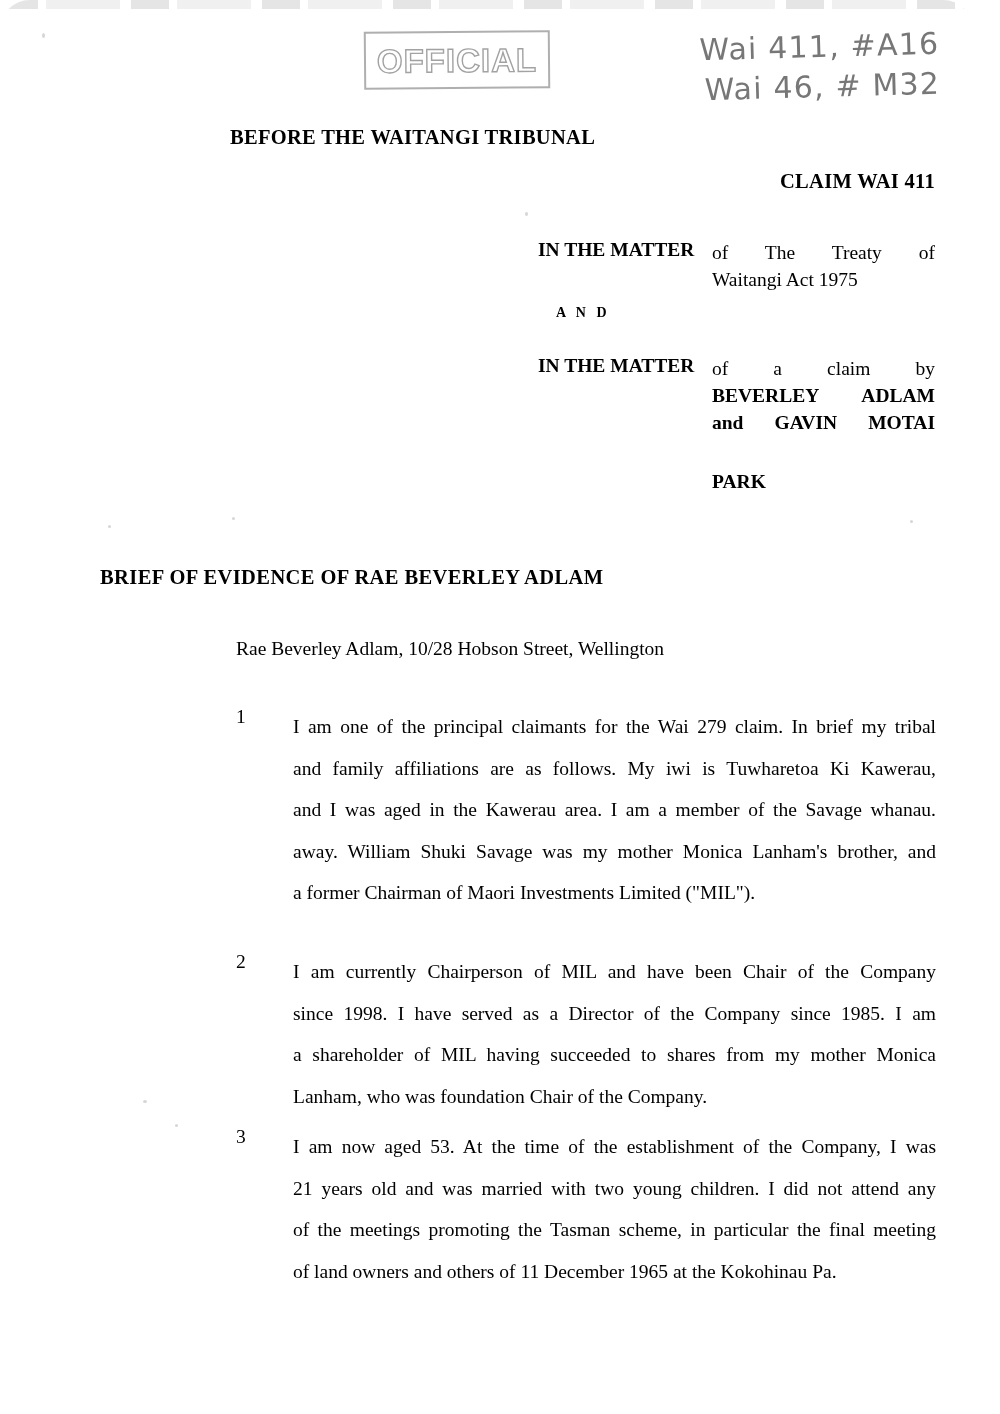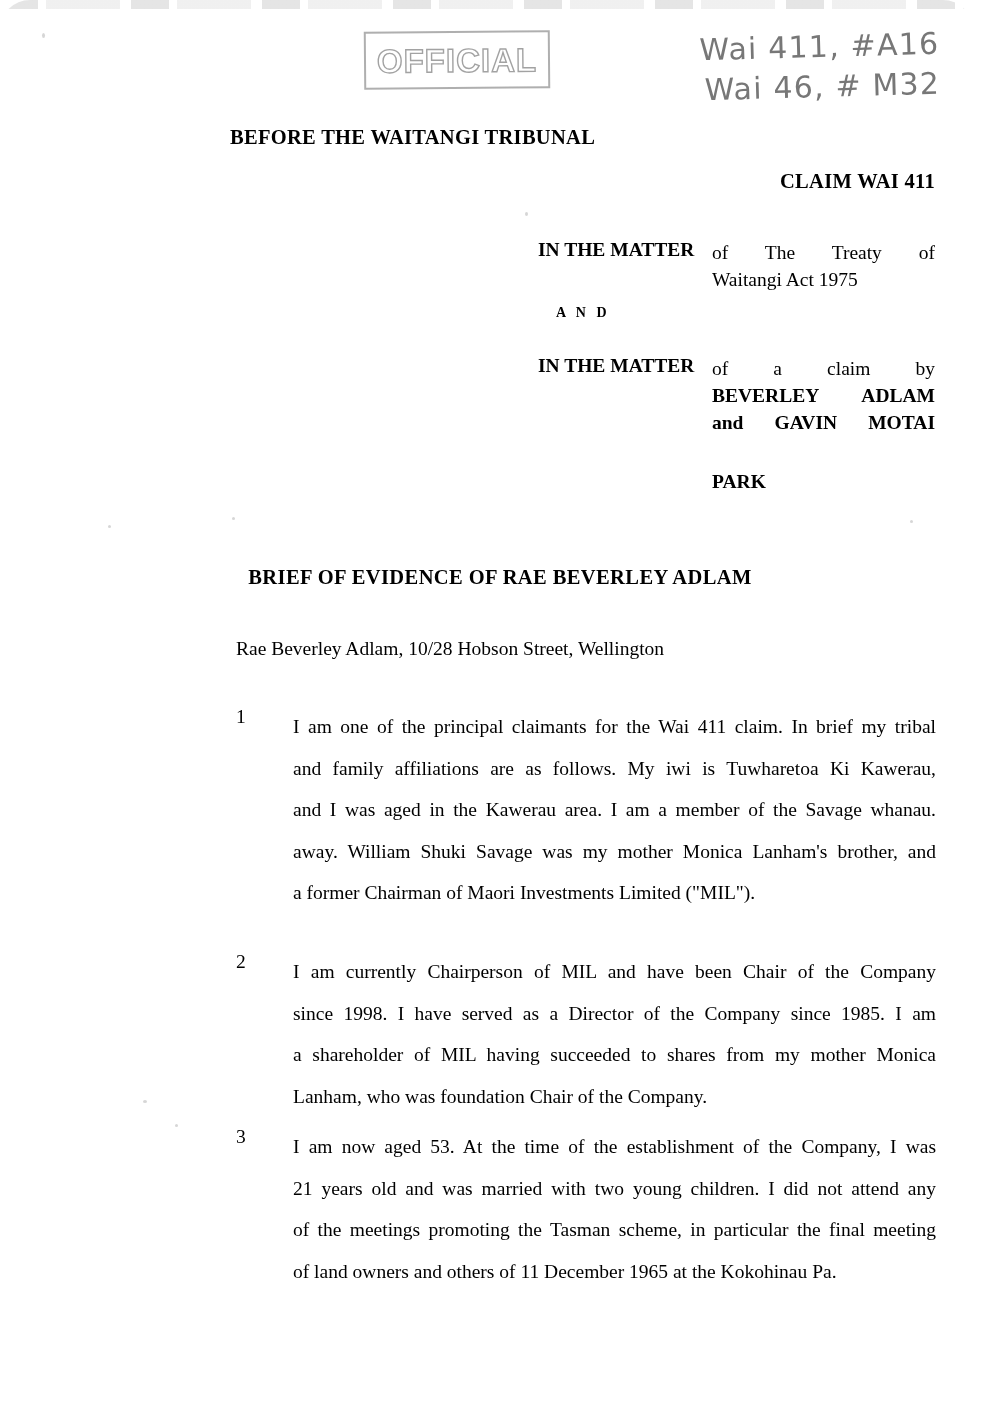--- a/index.html
+++ b/index.html
@@ -158,21 +158,20 @@
     font-weight: 700;
     letter-spacing: 3.5px;
   }
 
   
   .doc-title {
     position: absolute;
     left: 100px;
     top: 566px;
     width: 800px;
-    text-align: center;
     font-size: 20.5px;
     font-weight: 700;
     letter-spacing: 0.4px;
   }
 
   
   .address-line {
     position: absolute;
     left: 236px;
     top: 638px;
@@ -268,21 +267,21 @@
     </div>
   </div>
 
   <div class="doc-title">BRIEF OF EVIDENCE OF RAE BEVERLEY ADLAM</div>
 
   <div class="address-line">Rae Beverley Adlam, 10/28 Hobson Street, Wellington</div>
 
   <div class="para" id="para-1">
     <div class="para-num">1</div>
     <div class="para-text">
-      <span class="jline">I am one of the principal claimants for the Wai 411 claim.  In brief my tribal</span>
+      <span class="jline">I am one of the principal claimants for the Wai 279 claim.  In brief my tribal</span>
       <span class="jline">and family affiliations are as follows.  My iwi is Tuwharetoa Ki Kawerau,</span>
       <span class="jline">and I was aged in the Kawerau area.  I am a member of the Savage whanau.</span>
       <span class="jline">away.  William Shuki Savage was my mother Monica Lanham's brother, and</span>
       <span class="jline-last">a former Chairman of Maori Investments Limited ("MIL").</span>
     </div>
   </div>
 
   <div class="para" id="para-2">
     <div class="para-num">2</div>
     <div class="para-text">

